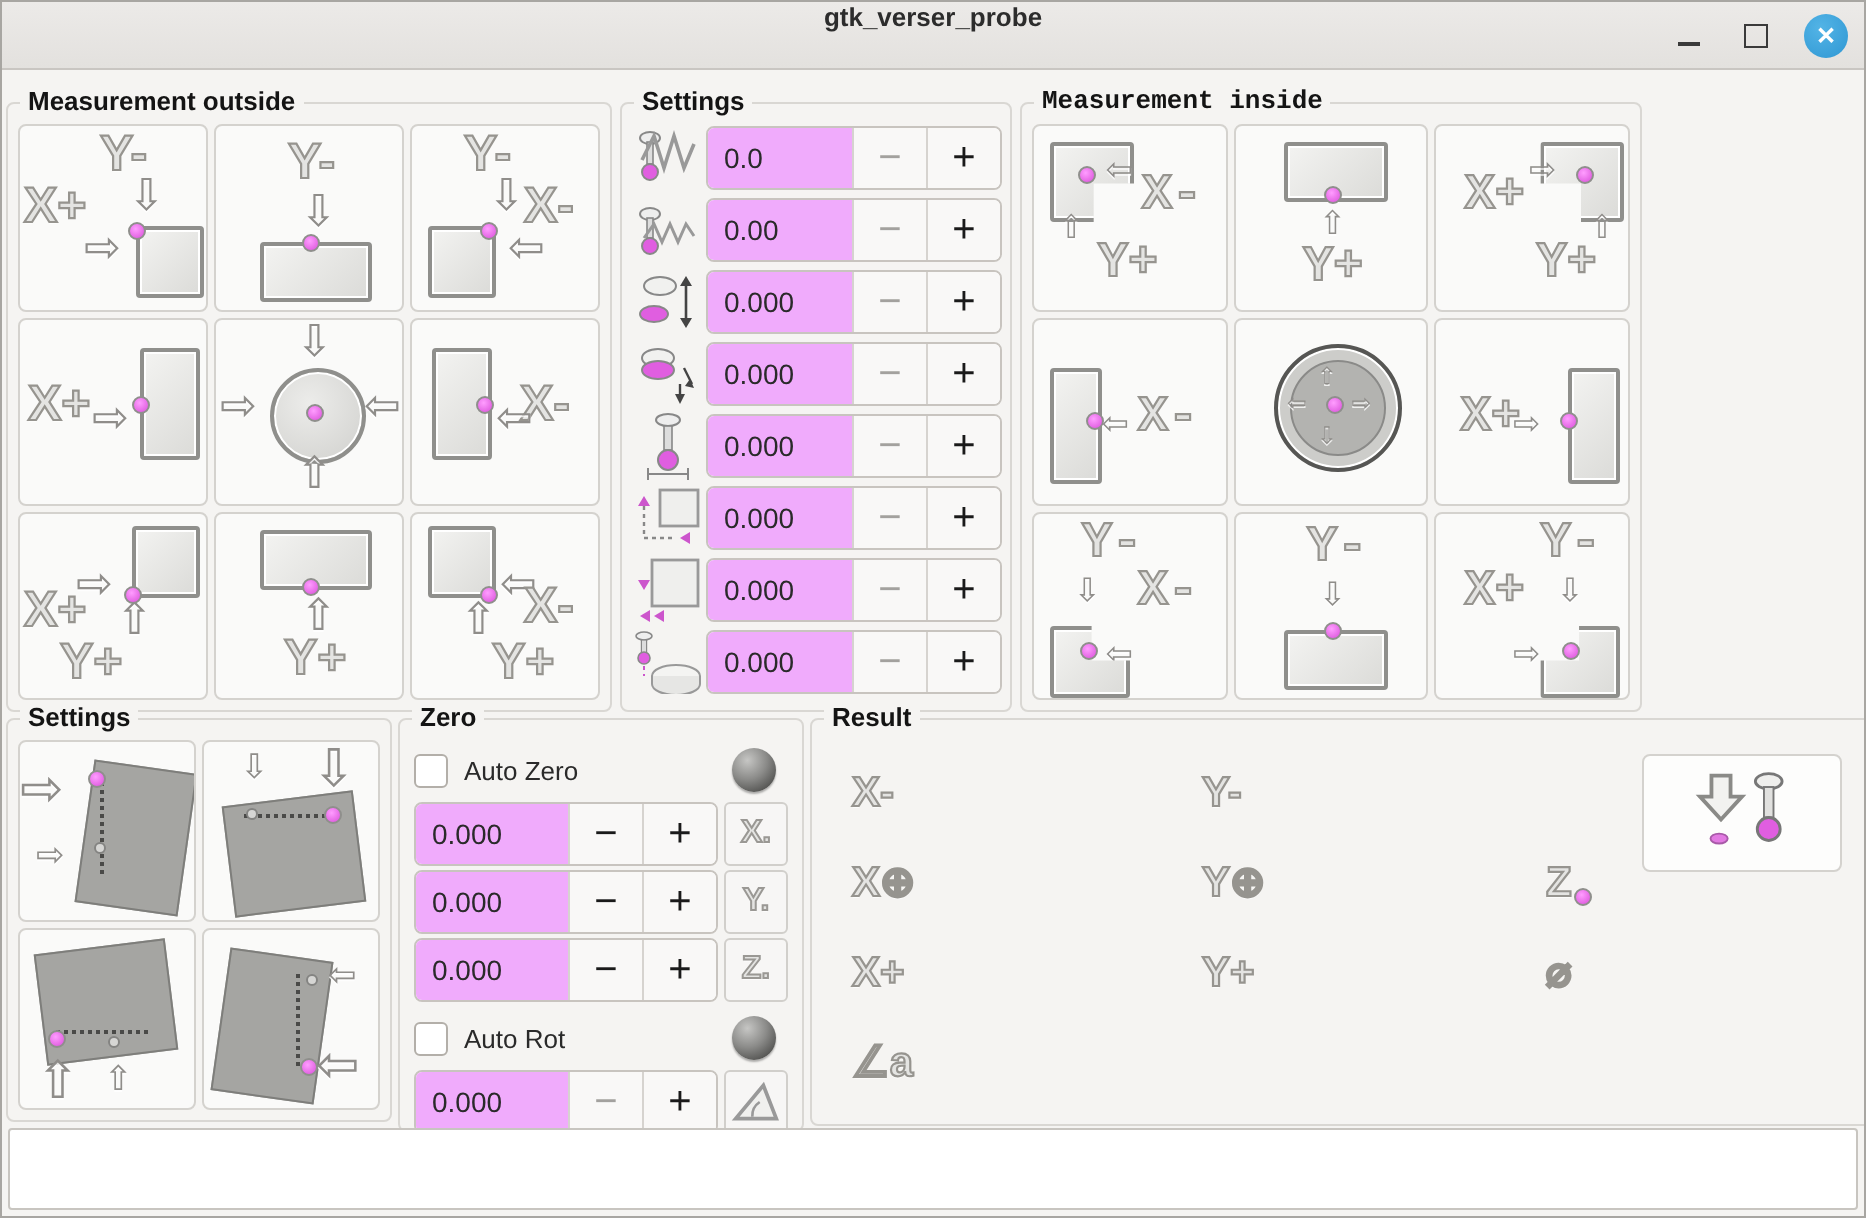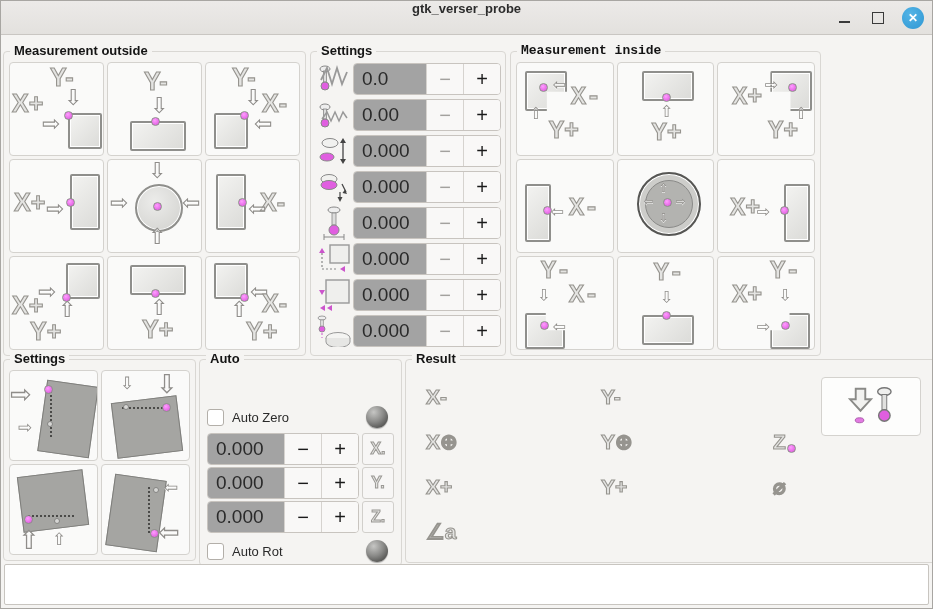--- a/index.html
+++ b/index.html
@@ -61,21 +61,21 @@
   .dot{width:9px;height:9px;border-radius:50%;background:radial-gradient(circle at 40% 35%,#ff9dff,#d94fd9);
     border:1px solid #8f8f8c;box-sizing:border-box;}
   .sdot{width:6px;height:6px;border-radius:50%;background:#d6d6d4;border:1px solid #848482;box-sizing:border-box;}
   .dashv{border-left:2px dotted #4a4a48;width:0;}
   .dashh{border-top:2px dotted #4a4a48;height:0;}
   
   .srows{position:absolute;left:4px;right:4px;top:12px;display:flex;flex-direction:column;gap:6px;}
   .srow{display:flex;align-items:center;height:30px;}
   .sicon{width:38px;display:flex;align-items:center;justify-content:center;flex:none;}
   .spingroup{flex:1;display:flex;height:30px;border:1px solid #c8c4bf;border-radius:4px;background:#fff;overflow:hidden;}
-  .entry{flex:1;display:flex;align-items:center;padding-left:8px;font-size:19px;color:#2a2a2a;background:#a3a3a3;}
+  .entry{flex:1;display:flex;align-items:center;padding-left:8px;font-size:14px;color:#2a2a2a;background:#f0abfc;}
   .spin{width:36px;flex:none;display:flex;align-items:center;justify-content:center;
     background:#f9f8f7;border-left:1px solid #d6d3cf;font-size:20px;color:#1a1a1a;cursor:default;}
   .spin.dim{color:#a3a19e;}
   
   .mcontent{position:absolute;left:7px;right:7px;top:12px;}
   .mrow{display:flex;align-items:center;}
   .chk{width:15px;height:15px;background:#fff;border:1px solid #b3afa9;border-radius:3px;margin-right:8px;flex:none;}
   .chklabel{font-size:13px;color:#2a2a2a;}
   .led{width:22px;height:22px;border-radius:50%;margin-left:auto;margin-right:6px;
     background:radial-gradient(circle at 35% 28%,#c6c6c4,#8b8b89 45%,#575755 78%,#454543);
@@ -420,23 +420,23 @@
         <div class="dashv" style="left: 46px; top: 22px; height: 46px;"></div>
         <div class="arrow" style="left: 62px; top: 14px; font-size: 17px;">⇦</div>
         <div class="arrow" style="left: 56px; top: 54px; font-size: 26px;">⇦</div>
         <div class="dot" style="left: 48px; top: 64px;"></div>
         <div class="sdot" style="left: 51px; top: 22px;"></div>
       </div>
     </div>
 </div>
 
 <div class="frame" id="f-misc">
-  <span class="flabel">Auto</span>
+  <span class="flabel">Zero</span>
   <div class="mcontent">
-    <div class="mrow" style="height:26px;margin-top:32px;">
+    <div class="mrow" style="height:26px;">
       <div class="chk"></div>
       <span class="chklabel">Auto Zero</span>
       <div class="led"></div>
     </div>
     <div id="misc-zero-rows">
         <div class="srow mrow mspin">
           <div class="spingroup">
             <div class="entry">0.000</div>
             <div class="spin">−</div>
             <div class="spin">+</div>

